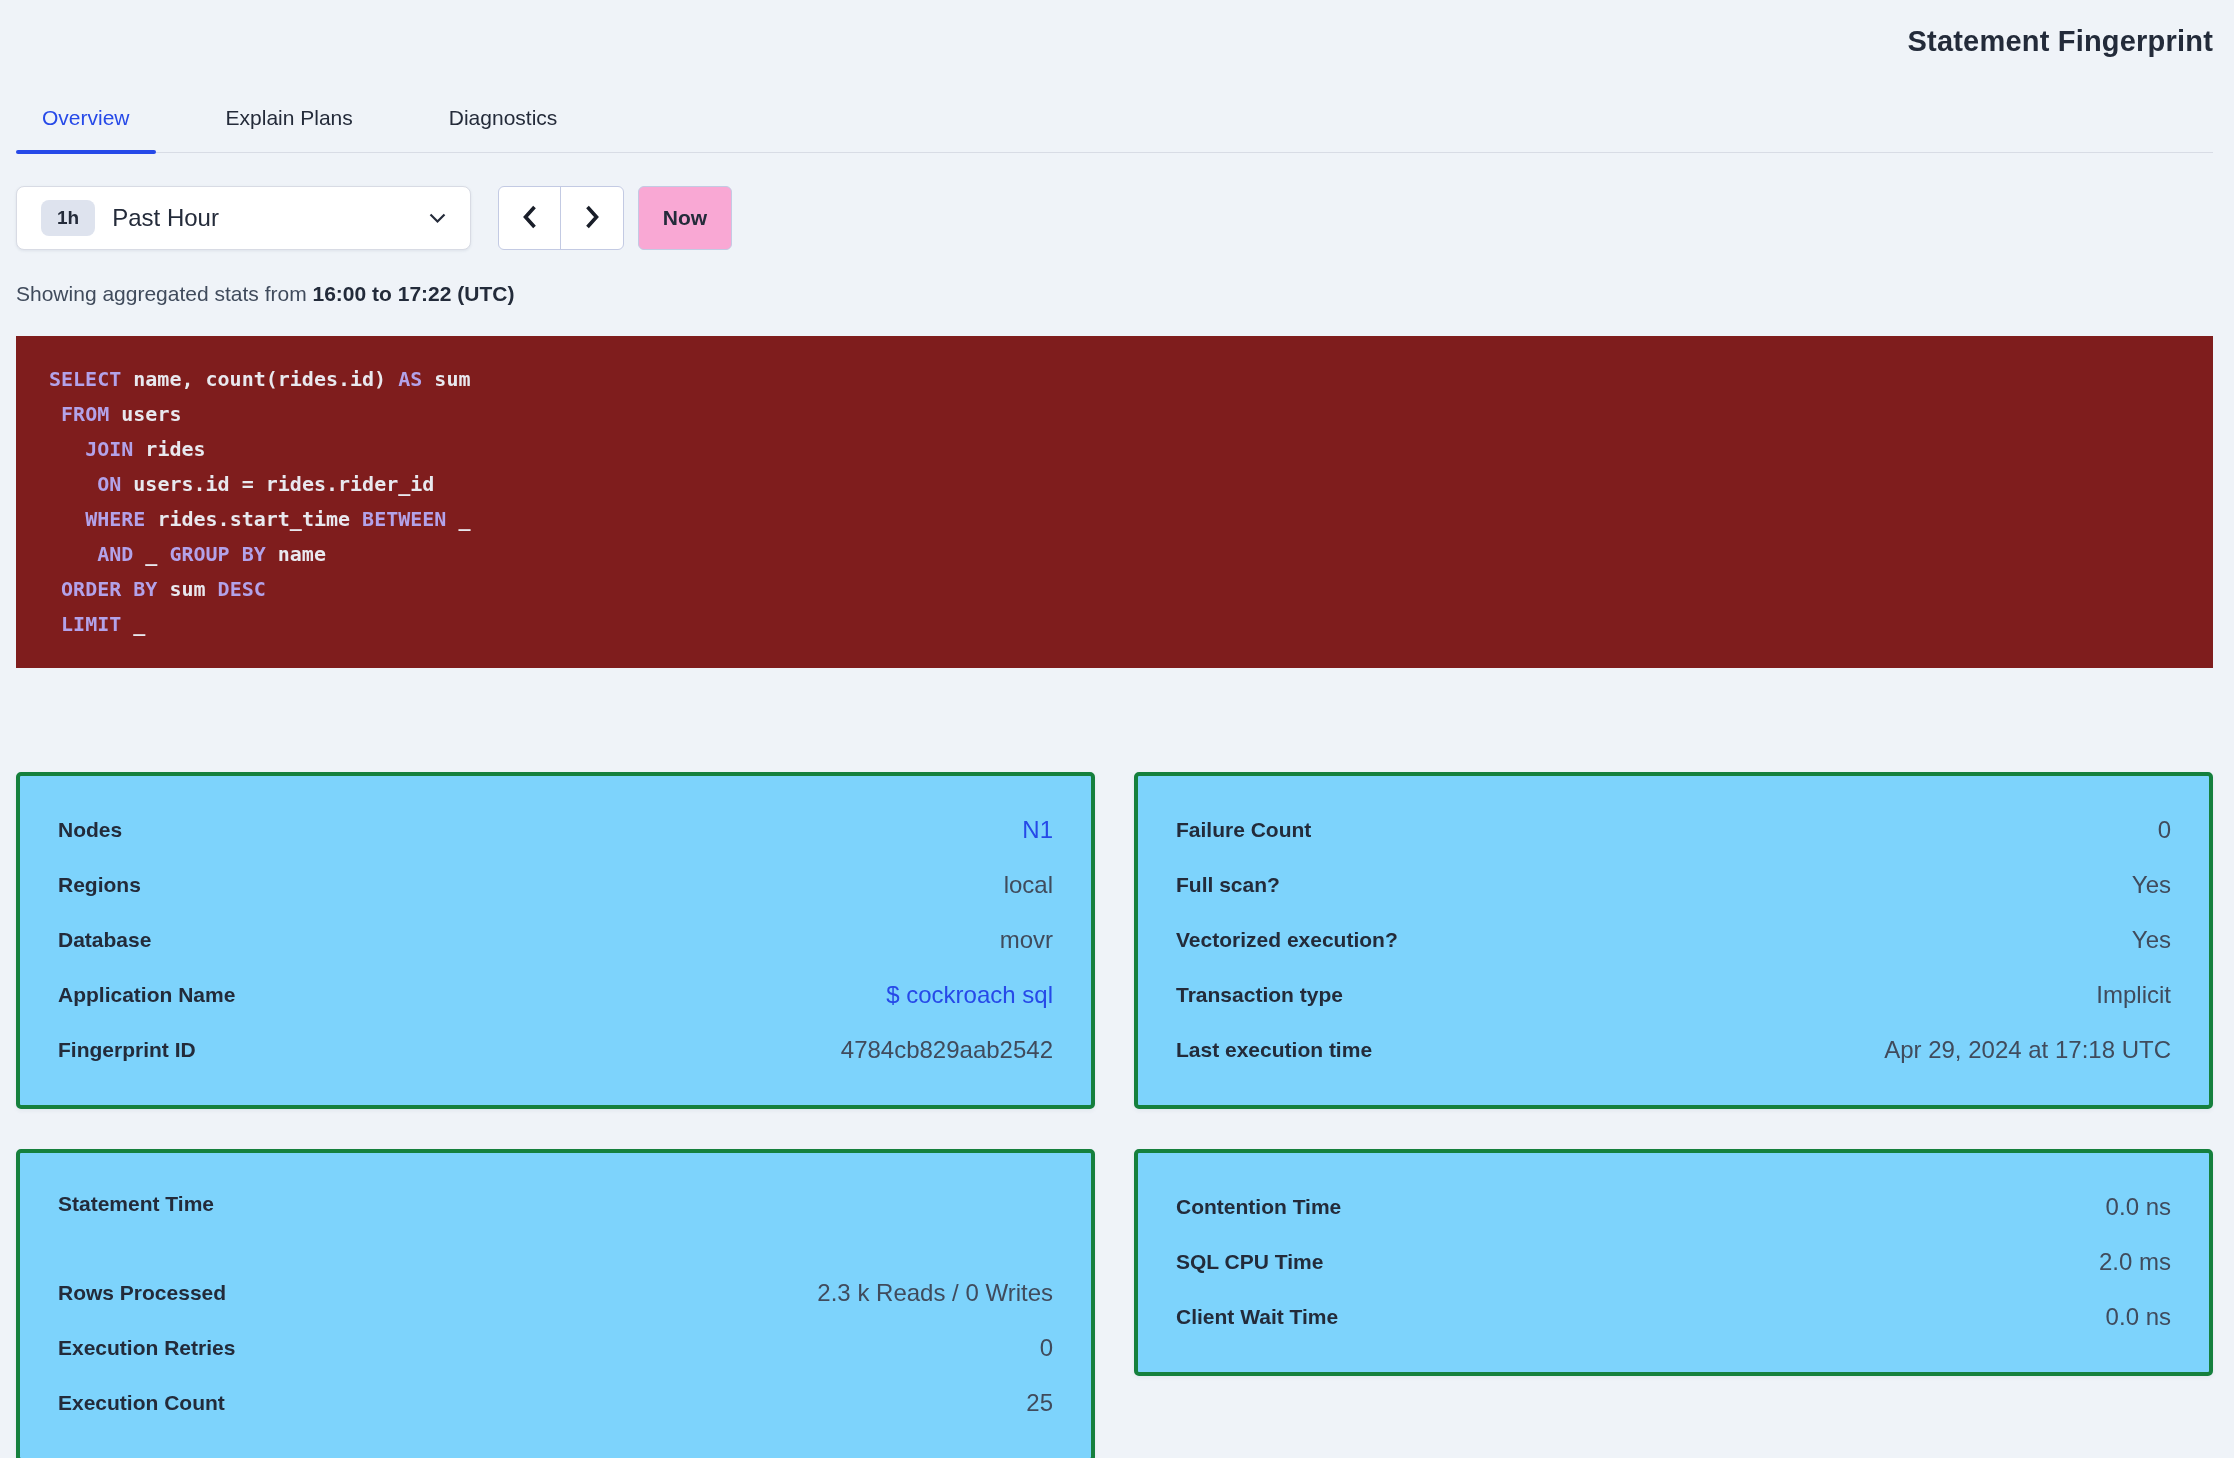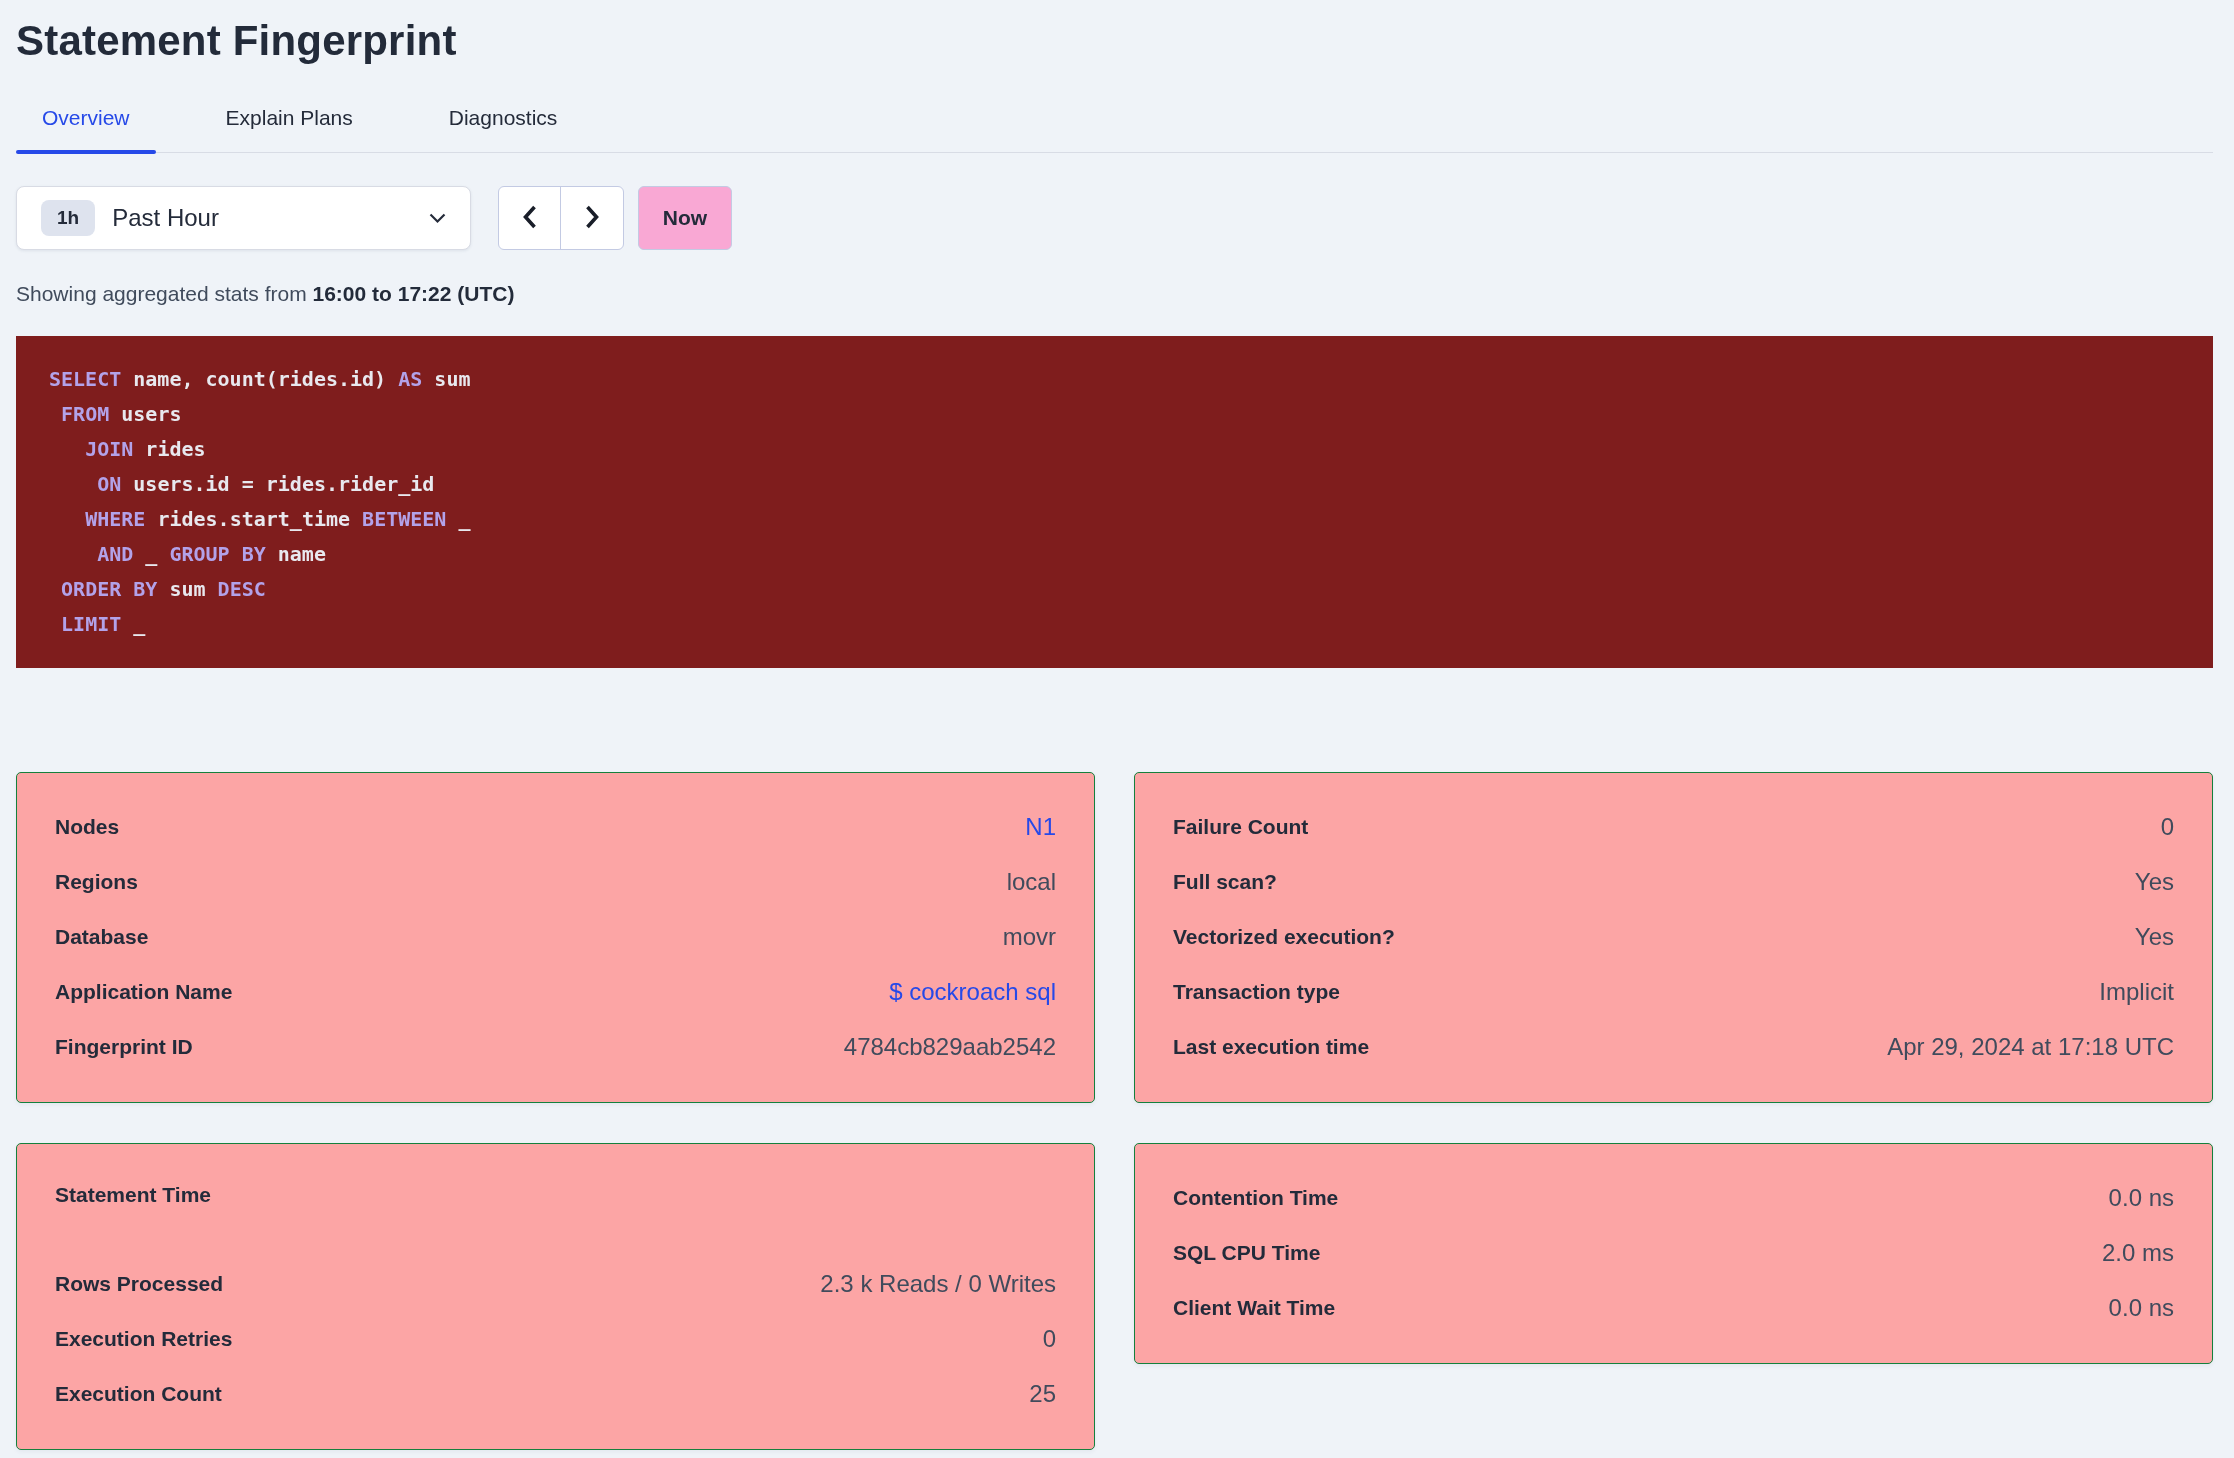--- a/index.html
+++ b/index.html
@@ -13,25 +13,26 @@
     width: 2234px;
     height: 1458px;
     padding: 0 21px 0 16px;
     background: #eff3f8;
     overflow: hidden;
   }
   
   .page-title {
     margin: 0;
     padding-top: 24px;
-    font-size: 42px;
+    font-size: 29px;
     line-height: 34px;
     font-weight: 700;
     color: #232b3a;
     letter-spacing: 0.2px;
+    text-align: right;
   }
   
   .tabbar {
     margin-top: 34px;
     border-bottom: 1px solid #d8dce5;
     display: flex;
   }
   .tab {
     position: relative;
     padding: 14px 26px 22px;
@@ -116,22 +117,22 @@
   
   .cards {
     margin-top: 104px;
     display: grid;
     grid-template-columns: 1fr 1fr;
     column-gap: 39px;
     row-gap: 40px;
     align-items: start;
   }
   .card {
-    background: #fca5a5;
-    border: 1px solid #15803d;
+    background: #7dd3fc;
+    border: 4px solid #15803d;
     border-radius: 5px;
     box-shadow: 0 2px 4px rgba(56,76,105,0.06);
     padding: 26px 38px 28px;
   }
   .row {
     height: 55px;
     display: flex;
     align-items: center;
     justify-content: space-between;
   }

